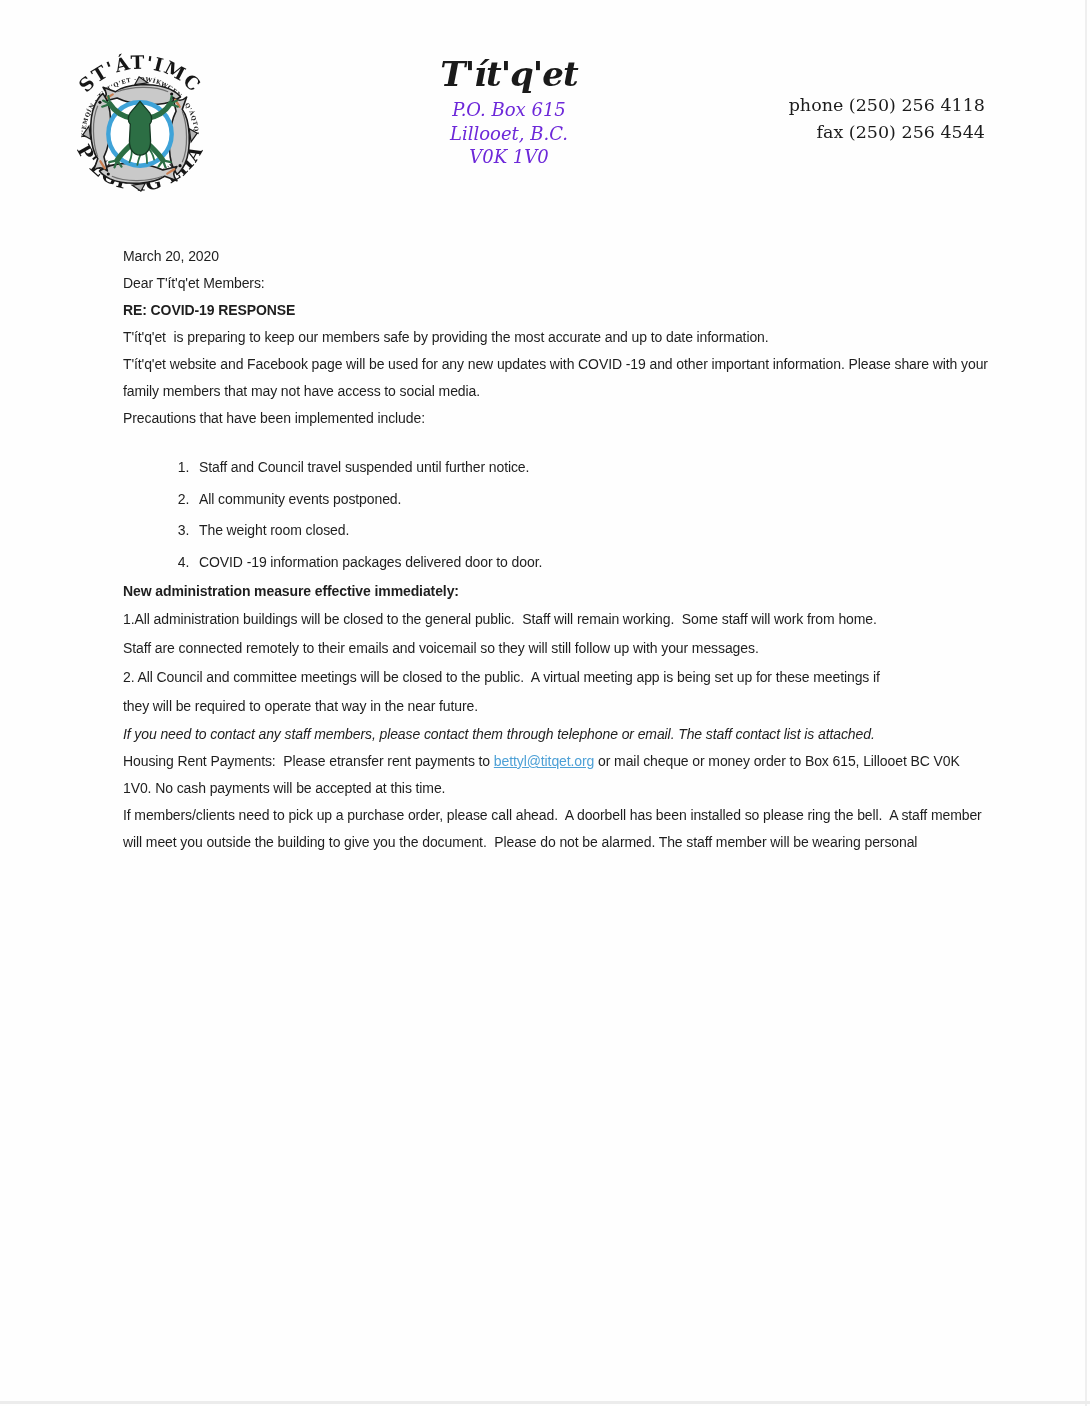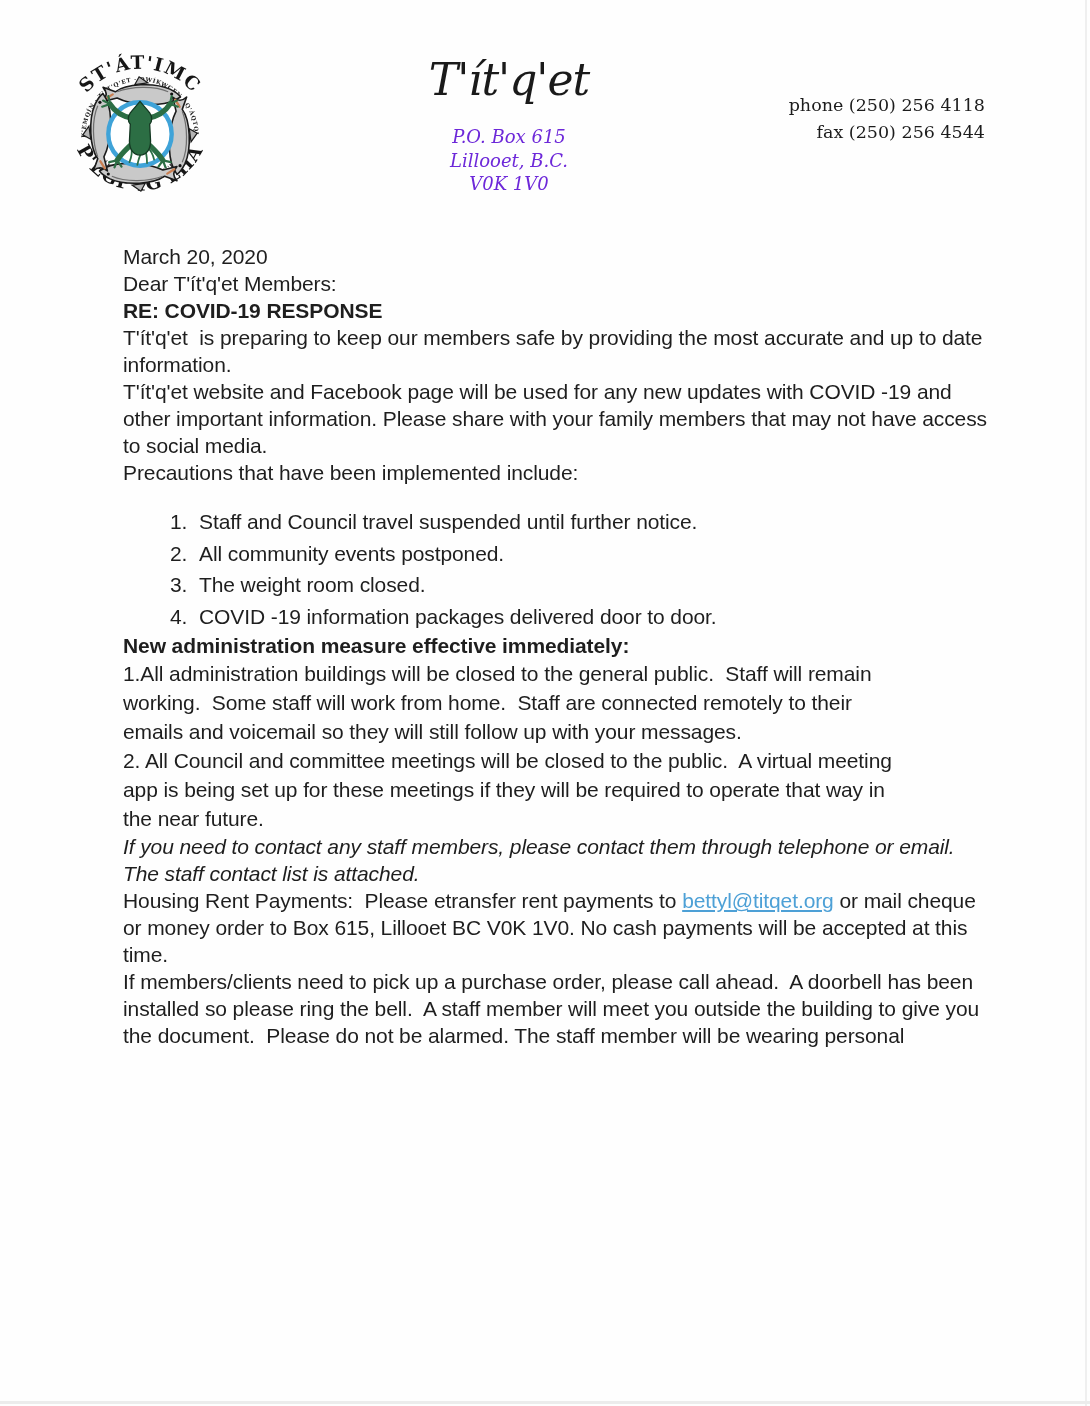--- a/index.html
+++ b/index.html
@@ -38,25 +38,25 @@
   .lh-center {
     position: absolute;
     left: 369px;
     top: 54px;
     width: 280px;
     text-align: center;
   }
   .org-name {
     font-family: "DejaVu Serif", serif;
     font-style: italic;
-    font-weight: 400;
-    font-size: 44px;
+    font-weight: 700;
+    font-size: 34px;
     letter-spacing: -1px;
     color: #1a1a1a;
-    margin-bottom: 20px;
+    margin-bottom: 4px;
   }
   .addr-line {
     font-family: "DejaVu Serif", serif;
     font-style: italic;
     font-size: 18px;
     line-height: 23.5px;
     color: #6d28d9;
   }
   .lh-right {
     position: absolute;
@@ -67,21 +67,21 @@
     font-size: 17.5px;
     line-height: 27px;
     color: #1c1c1c;
   }
   
   .letter-body {
     position: absolute;
     left: 123px;
     top: 243px;
     width: 868px;
-    font-size: 21px;
+    font-size: 14px;
     line-height: 27px;
     letter-spacing: -0.1px;
   }
   .letter-body p { margin: 0; white-space: pre-wrap; }
   .salutation { margin-top: 25px; }
   .subject { margin-top: 26px; margin-left: 62px; font-weight: 700; }
   .p-intro { margin-top: 25px; }
   .p-web { margin-top: 26px; }
   .p-precautions { margin-top: 27px; }
   ol.precautions-list {

